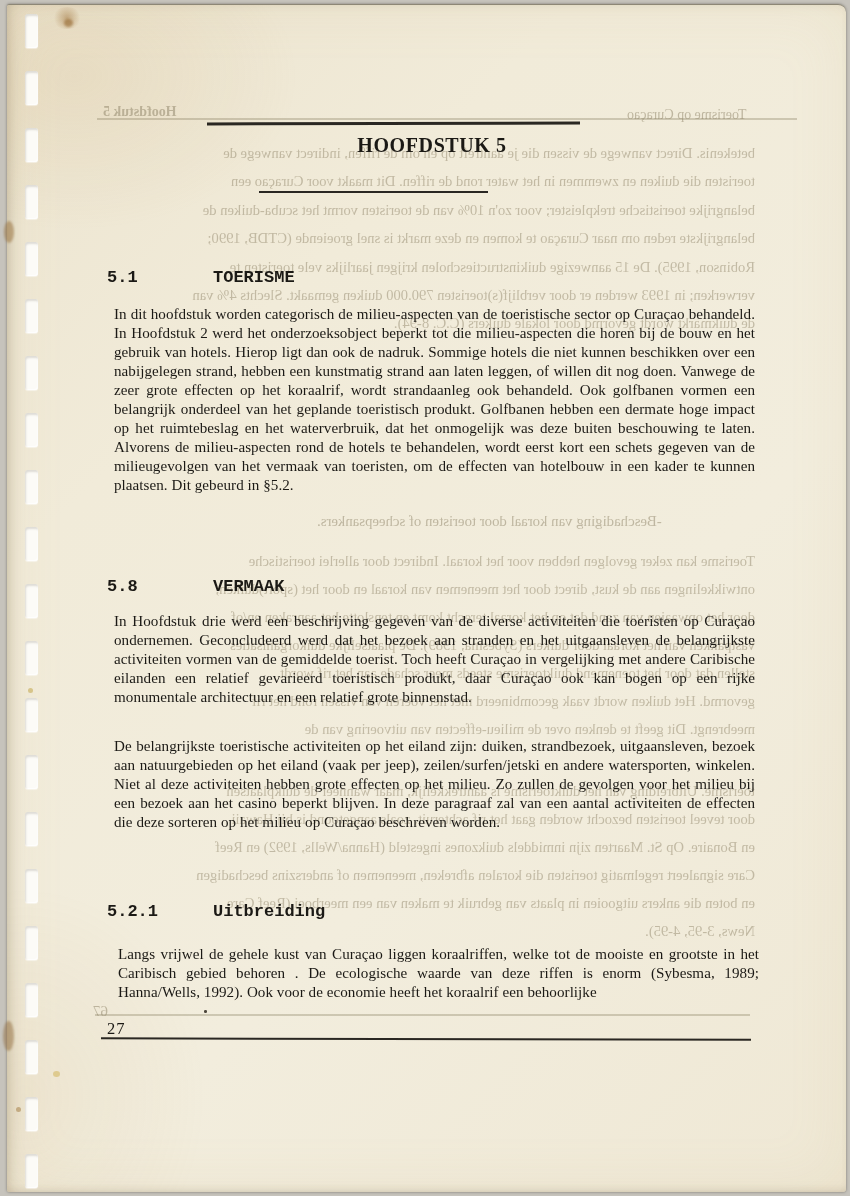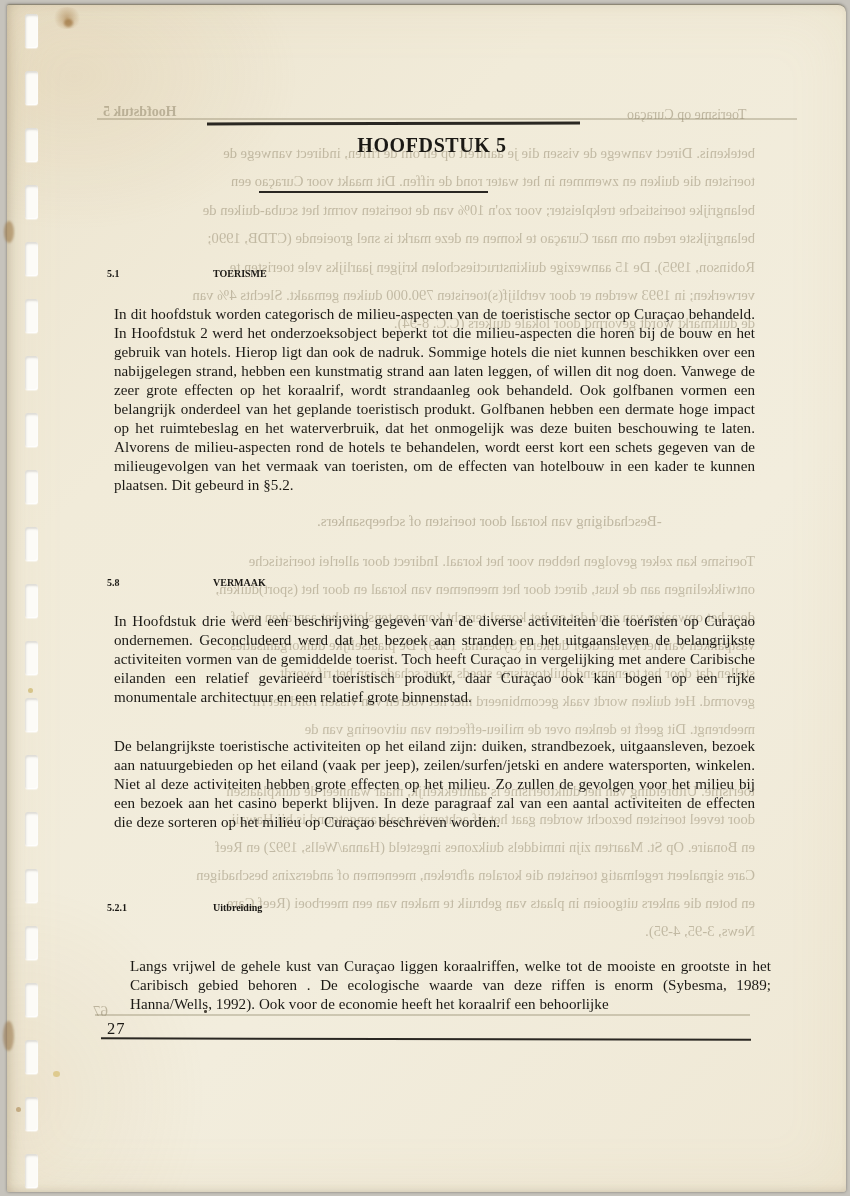--- a/index.html
+++ b/index.html
@@ -20,21 +20,21 @@
   .hole{position:absolute;left:18px;width:13px;height:34px;border-radius:3px;
         background:#fcfbf7;z-index:4;
         box-shadow:inset 1px 2px 2px rgba(70,60,45,.16), inset -1px -1px 1px rgba(255,255,255,.8),
                    0 1px 1px rgba(255,255,255,.5);}
   
   .ink{position:absolute;z-index:2;color:#1b1915;}
   .rule{position:absolute;z-index:2;background:#2a2722;}
   .title{left:100px;width:650px;text-align:center;font-weight:bold;letter-spacing:.6px;}
   .t1{top:129px;font-size:20px;}
   .t2{top:158px;font-size:20.5px;}
-  .sec{display:flex;font-weight:bold;font-size:10px;}
+  .sec{display:flex;font-weight:bold;font-size:17px;font-family:Liberation Mono, monospace;}
   .sec .num{width:106px;flex:0 0 106px;}
   .para{left:107px;width:641px;font-size:15.1px;line-height:19px;text-align:justify;
         letter-spacing:.05px;}
   .footer-num{top:1014px;left:100px;font-size:16.5px;letter-spacing:1px;}
   
   .bleed{position:absolute;left:100px;width:648px;z-index:1;transform:scaleX(-1);
          color:rgba(129,117,88,.42);filter:blur(.35px);font-size:14.6px;}
   .bleed .bleed-line{white-space:nowrap;overflow:hidden;height:var(--lh);line-height:var(--lh);}
   .bleed-frag{position:absolute;z-index:1;transform:scaleX(-1);color:rgba(129,117,88,.45);
          filter:blur(.3px);font-size:14.8px;white-space:nowrap;}
@@ -103,21 +103,21 @@
       <span class="num">5.8</span>
       <span>VERMAAK</span>
     </div>
     <p class="ink para" style="position:absolute;margin:0;top:607px;">In Hoofdstuk drie werd een beschrijving gegeven van de diverse activiteiten die toeristen op Curaçao ondernemen. Geconcludeerd werd dat het bezoek aan stranden en het uitgaansleven de belangrijkste activiteiten vormen van de gemiddelde toerist. Toch heeft Curaçao in vergelijking met andere Caribische eilanden een relatief gevarieerd toeristisch produkt, daar Curaçao ook kan bogen op een rijke monumentale architectuur en een relatief grote binnenstad.</p>
     <p class="ink para" style="position:absolute;margin:0;top:732px;">De belangrijkste toeristische activiteiten op het eiland zijn: duiken, strandbezoek, uitgaansleven, bezoek aan natuurgebieden op het eiland (vaak per jeep), zeilen/surfen/jetski en andere watersporten, winkelen. Niet al deze activiteiten hebben grote effecten op het milieu. Zo zullen de gevolgen voor het milieu bij een bezoek aan het casino beperkt blijven. In deze paragraaf zal van een aantal activiteiten de effecten die deze sorteren op het milieu op Curaçao beschreven worden.</p>
 
     <div class="ink sec" style="top:897px;left:100px;">
       <span class="num">5.2.1</span>
       <span>Uitbreiding</span>
     </div>
-    <p class="ink para" style="position:absolute;margin:16px;top:936px;">Langs vrijwel de gehele kust van Curaçao liggen koraalriffen, welke tot de mooiste en grootste in het Caribisch gebied behoren . De ecologische waarde van deze riffen is enorm (Sybesma, 1989; Hanna/Wells, 1992). Ook voor de economie heeft het koraalrif een behoorlijke</p>
+    <p class="ink para" style="position:absolute;margin:4px;top:936px;">Langs vrijwel de gehele kust van Curaçao liggen koraalriffen, welke tot de mooiste en grootste in het Caribisch gebied behoren . De ecologische waarde van deze riffen is enorm (Sybesma, 1989; Hanna/Wells, 1992). Ook voor de economie heeft het koraalrif een behoorlijke</p>
 
     <div class="ink footer-num" style="position:absolute;">27</div>
     <div class="rule" style="top:1033px;left:94px;width:650px;height:2px;transform:rotate(.12deg);"></div>
     <div class="speck" style="left:197px;top:1005px;width:2.5px;height:2.5px;"></div>
 
     <div id="holes">
         <div class="hole" style="top: 9px;"></div>
         <div class="hole" style="top: 66px;"></div>
         <div class="hole" style="top: 123px;"></div>
         <div class="hole" style="top: 180px;"></div>

